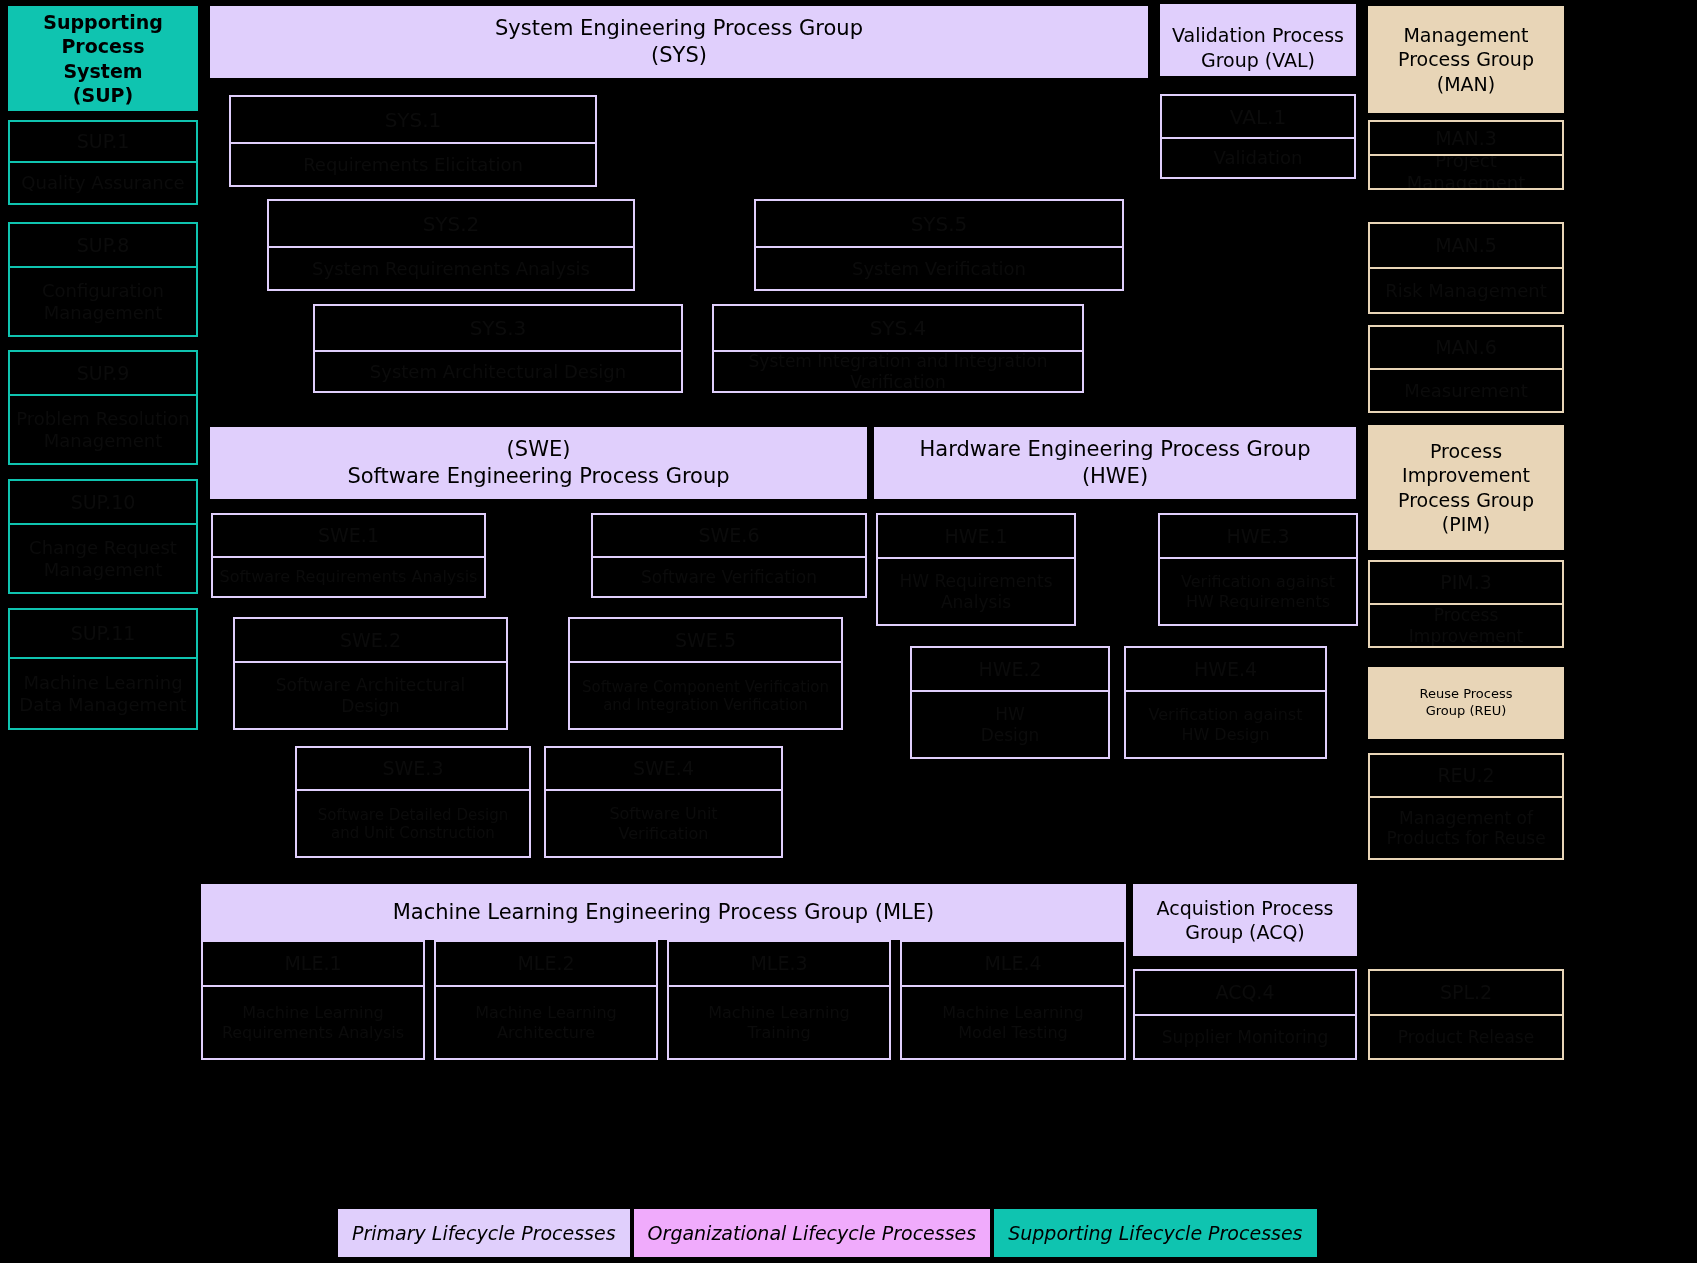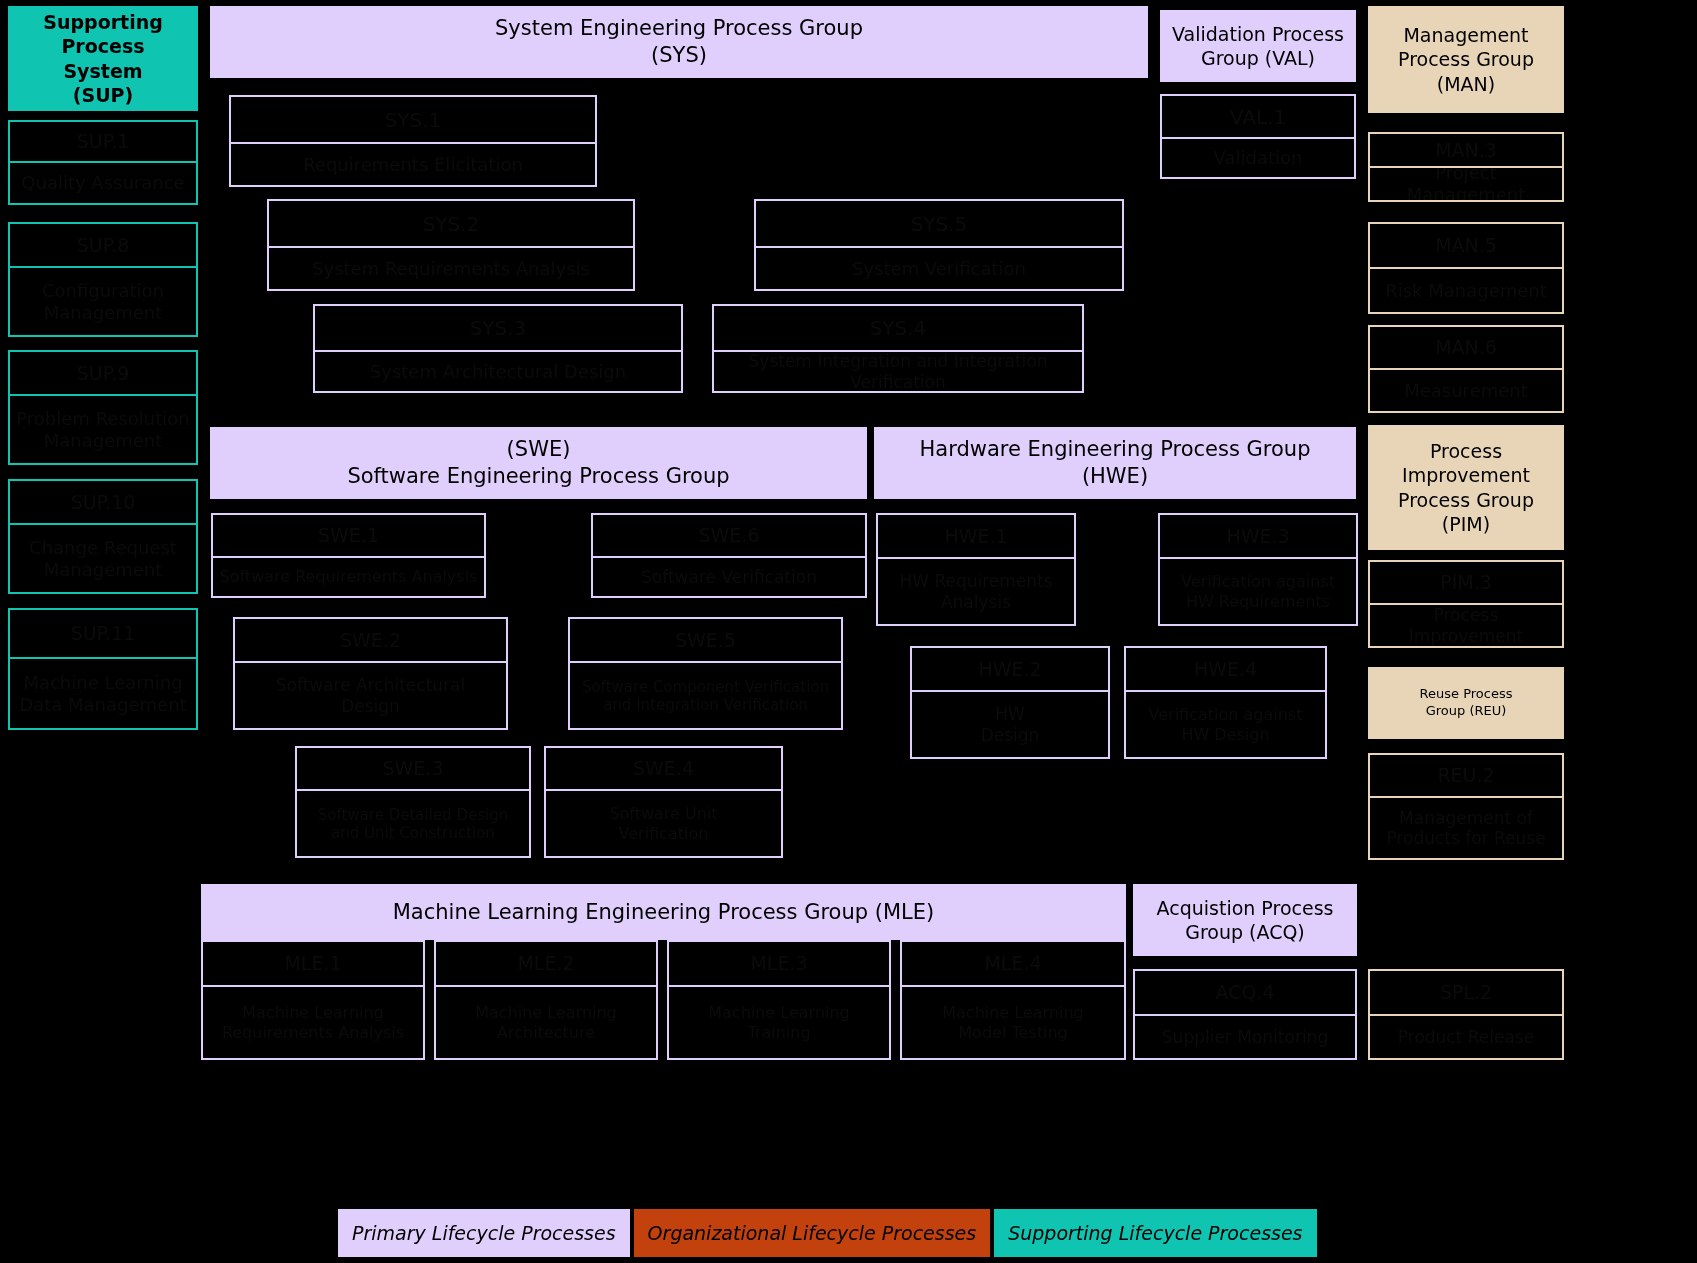--- a/index.html
+++ b/index.html
@@ -71,21 +71,21 @@
   .legend-item {
     box-sizing: border-box;
     display: flex;
     align-items: center;
     justify-content: center;
     color: #000000;
     padding: 0 14px;
     white-space: nowrap;
   }
   .legend-item.primary { background: #e0cffc; }
-  .legend-item.org     { background: #c2410c; }
+  .legend-item.org     { background: #f0abfc; }
   .legend-item.support { background: #0fc4b0; }
 </style>
 </head>
 <body>
 
 <div id="canvas">
 
   <div class="group-header support" style="left:8px; top:6px; width:190px; height:105px; font-size:19px; font-weight:bold;">
     <div>
       <div>Supporting Process</div>
@@ -148,41 +148,41 @@
   <div class="proc primary" style="left:313px; top:304px; width:370px; height:89px;">
     <div class="pid" style="height:47px; font-size:20px;">SYS.3</div>
     <div class="pname" style="height:42px; font-size:18px; white-space:pre-line;">System Architectural Design</div>
   </div>
 
   <div class="proc primary" style="left:712px; top:304px; width:372px; height:89px;">
     <div class="pid" style="height:47px; font-size:20px;">SYS.4</div>
     <div class="pname" style="height:42px; font-size:17px; white-space:pre-line;">System Integration and Integration Verification</div>
   </div>
 
-  <div class="group-header primary" style="left:1160px; top:10px; width:196px; height:72px; font-size:19px;">
+  <div class="group-header primary" style="left:1160px; top:4px; width:196px; height:72px; font-size:19px;align-items:flex-end;">
     <div>
       <div>Validation Process</div>
       <div>Group (VAL)</div>
     </div>
   </div>
 
   <div class="proc primary" style="left:1160px; top:94px; width:196px; height:85px;">
     <div class="pid" style="height:44px; font-size:20px;">VAL.1</div>
     <div class="pname" style="height:41px; font-size:18px; white-space:pre-line;">Validation</div>
   </div>
 
   <div class="group-header org" style="left:1368px; top:6px; width:196px; height:107px; font-size:19px;">
     <div>
       <div>Management</div>
       <div>Process Group</div>
       <div>(MAN)</div>
     </div>
   </div>
 
-  <div class="proc org" style="left:1368px; top:120px; width:196px; height:70px;margin-top:12px;">
+  <div class="proc org" style="left:1368px; top:120px; width:196px; height:70px;">
     <div class="pid" style="height:45px; font-size:19px;">MAN.3</div>
     <div class="pname" style="height:45px; font-size:18px; white-space:pre-line;">Project Management</div>
   </div>
 
   <div class="proc org" style="left:1368px; top:222px; width:196px; height:92px;">
     <div class="pid" style="height:46px; font-size:19px;">MAN.5</div>
     <div class="pname" style="height:46px; font-size:18px; white-space:pre-line;">Risk Management</div>
   </div>
 
   <div class="proc org" style="left:1368px; top:325px; width:196px; height:88px;">

